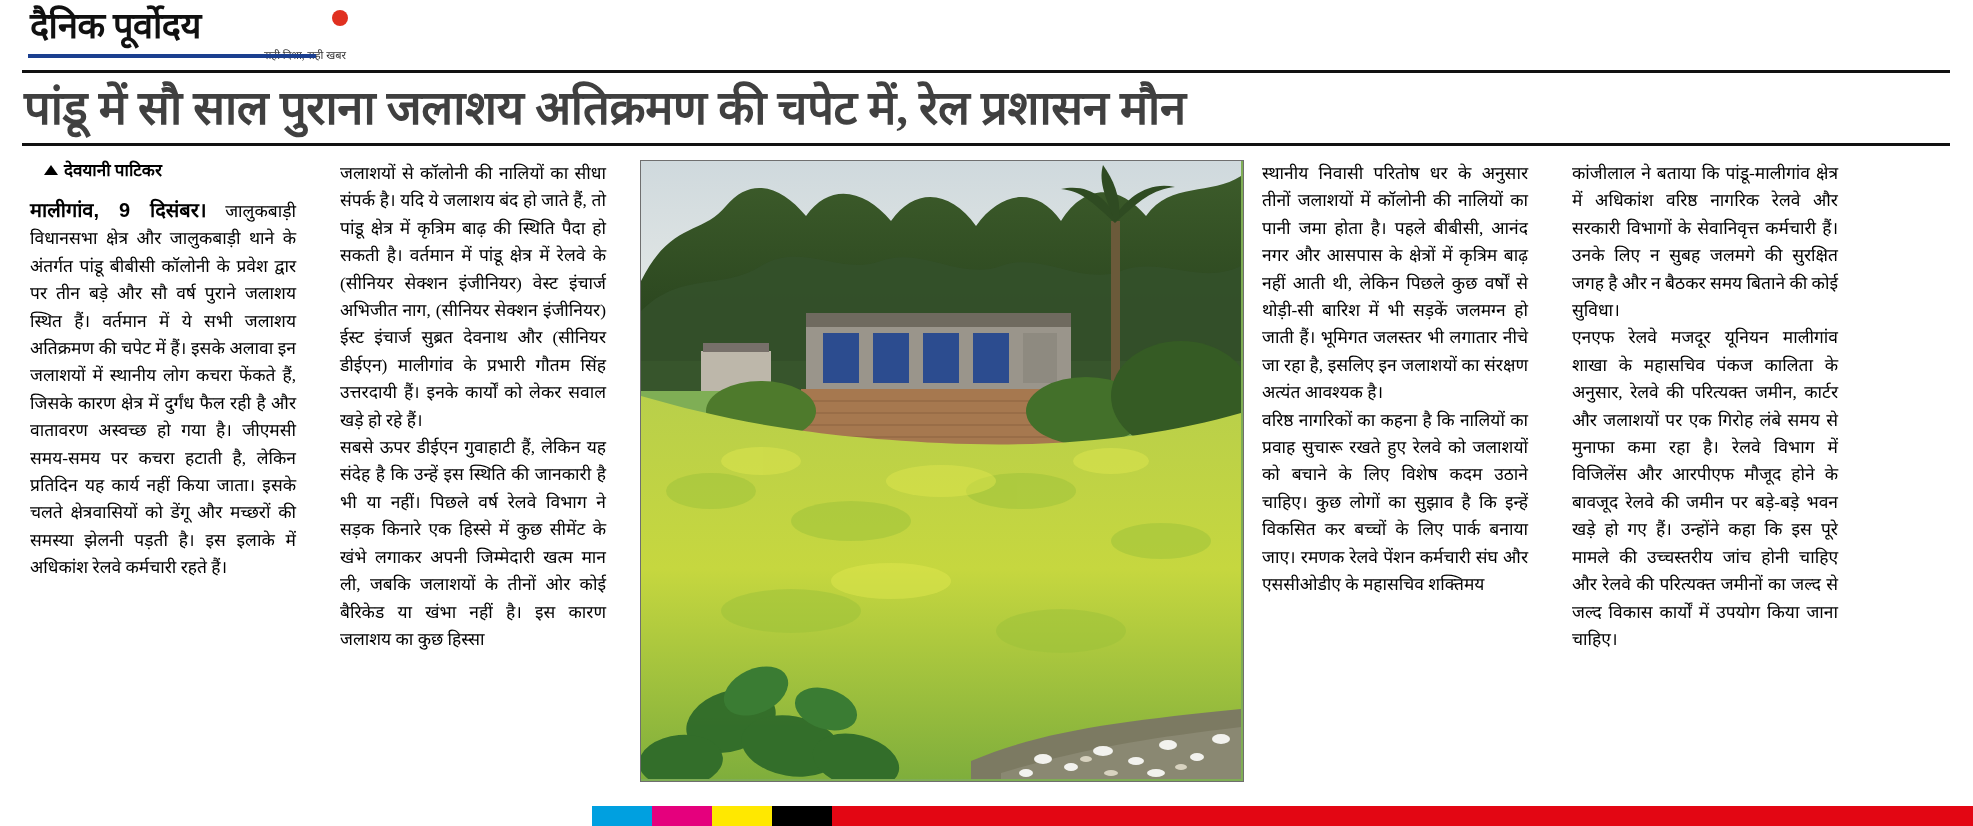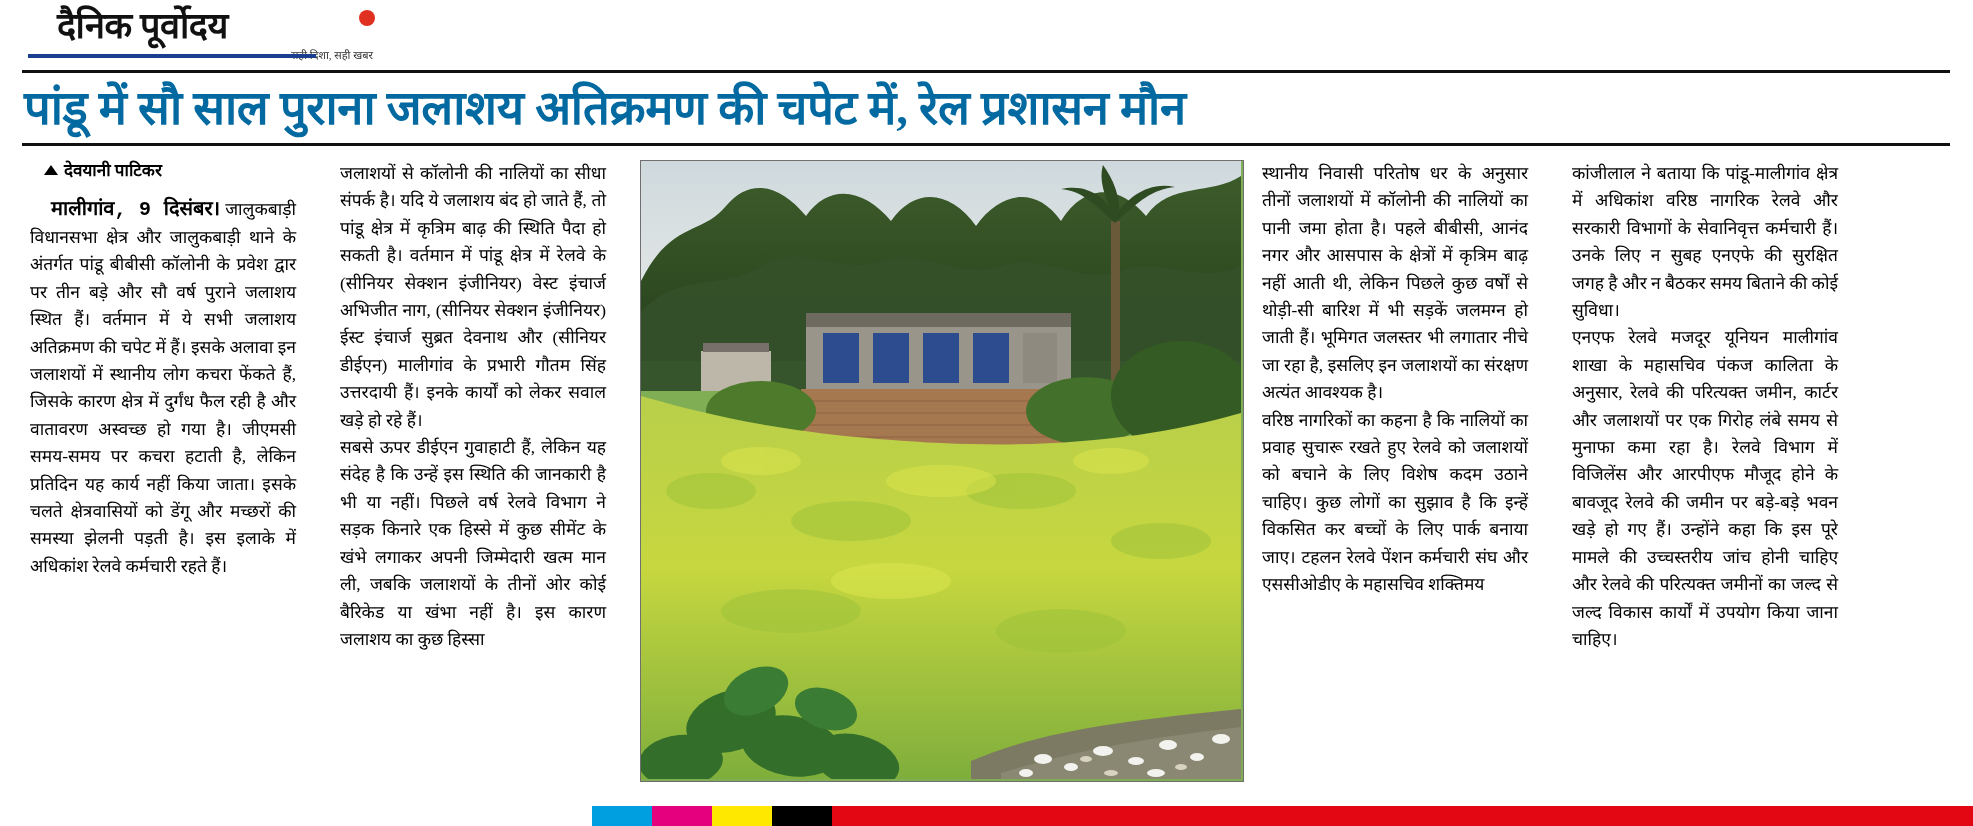--- a/index.html
+++ b/index.html
@@ -16,21 +16,20 @@
     overflow: hidden;
   }
 
   
   .masthead {
     position: absolute;
     left: 30px;
     top: 6px;
     width: 320px;
     height: 58px;
-    margin-left: 27px;
   }
   .masthead-title {
     font-family: "Liberation Serif", serif;
     font-weight: bold;
     font-size: 36px;
     line-height: 40px;
     letter-spacing: -0.5px;
     color: #111111;
     white-space: nowrap;
   }
@@ -73,21 +72,21 @@
   
   .headline {
     position: absolute;
     left: 24px;
     top: 80px;
     width: 1926px;
     font-family: "Liberation Serif", serif;
     font-weight: bold;
     font-size: 47px;
     line-height: 56px;
-    color: #0369a1;
+    color: #404040;
     letter-spacing: -0.3px;
     white-space: nowrap;
   }
   .headline-rule {
     position: absolute;
     left: 22px;
     top: 143px;
     width: 1928px;
     height: 3px;
     background: #111111;
@@ -129,25 +128,24 @@
     position: absolute;
     left: 14px;
     top: 5px;
     width: 0;
     height: 0;
     border-left: 7px solid transparent;
     border-right: 7px solid transparent;
     border-bottom: 10px solid #000;
   }
   .dateline {
-    font-family: Liberation Mono, monospace;
+    font-family: Liberation Sans, sans-serif;
     font-weight: bold;
     font-size: 20px;
     line-height: 28px;
-    margin-left: 21px;
   }
 
   
   .photo {
     position: absolute;
     left: 640px;
     top: 160px;
     width: 602px;
     height: 620px;
     border: 1px solid #6f6f6f;
@@ -292,25 +290,25 @@
       <g fill="#d8d3c0">
         <ellipse cx="445" cy="598" rx="6" ry="3"></ellipse>
         <ellipse cx="540" cy="606" rx="6" ry="3"></ellipse>
         <ellipse cx="470" cy="612" rx="7" ry="3"></ellipse>
       </g>
     </svg>
   </div>
 
   <div class="col col3">
     <p>स्थानीय निवासी परितोष धर के अनुसार तीनों जलाशयों में कॉलोनी की नालियों का पानी जमा होता है। पहले बीबीसी, आनंद नगर और आसपास के क्षेत्रों में कृत्रिम बाढ़ नहीं आती थी, लेकिन पिछले कुछ वर्षों से थोड़ी-सी बारिश में भी सड़कें जलमग्न हो जाती हैं। भूमिगत जलस्तर भी लगातार नीचे जा रहा है, इसलिए इन जलाशयों का संरक्षण अत्यंत आवश्यक है।</p>
-    <p>वरिष्ठ नागरिकों का कहना है कि नालियों का प्रवाह सुचारू रखते हुए रेलवे को जलाशयों को बचाने के लिए विशेष कदम उठाने चाहिए। कुछ लोगों का सुझाव है कि इन्हें विकसित कर बच्चों के लिए पार्क बनाया जाए। टहलन रेलवे पेंशन कर्मचारी संघ और एससीओडीए के महासचिव शक्तिमय</p>
+    <p>वरिष्ठ नागरिकों का कहना है कि नालियों का प्रवाह सुचारू रखते हुए रेलवे को जलाशयों को बचाने के लिए विशेष कदम उठाने चाहिए। कुछ लोगों का सुझाव है कि इन्हें विकसित कर बच्चों के लिए पार्क बनाया जाए। रमणक रेलवे पेंशन कर्मचारी संघ और एससीओडीए के महासचिव शक्तिमय</p>
   </div>
 
   <div class="col col4">
-    <p>कांजीलाल ने बताया कि पांडू-मालीगांव क्षेत्र में अधिकांश वरिष्ठ नागरिक रेलवे और सरकारी विभागों के सेवानिवृत्त कर्मचारी हैं। उनके लिए न सुबह एनएफे की सुरक्षित जगह है और न बैठकर समय बिताने की कोई सुविधा।</p>
+    <p>कांजीलाल ने बताया कि पांडू-मालीगांव क्षेत्र में अधिकांश वरिष्ठ नागरिक रेलवे और सरकारी विभागों के सेवानिवृत्त कर्मचारी हैं। उनके लिए न सुबह जलमगे की सुरक्षित जगह है और न बैठकर समय बिताने की कोई सुविधा।</p>
     <p>एनएफ रेलवे मजदूर यूनियन मालीगांव शाखा के महासचिव पंकज कालिता के अनुसार, रेलवे की परित्यक्त जमीन, कार्टर और जलाशयों पर एक गिरोह लंबे समय से मुनाफा कमा रहा है। रेलवे विभाग में विजिलेंस और आरपीएफ मौजूद होने के बावजूद रेलवे की जमीन पर बड़े-बड़े भवन खड़े हो गए हैं। उन्होंने कहा कि इस पूरे मामले की उच्चस्तरीय जांच होनी चाहिए और रेलवे की परित्यक्त जमीनों का जल्द से जल्द विकास कार्यों में उपयोग किया जाना चाहिए।</p>
   </div>
 
   <div class="bottom-bar">
     <div class="bar-seg" style="left:592px;width:60px;background:#00a0e0;"></div>
     <div class="bar-seg" style="left:652px;width:60px;background:#e5007d;"></div>
     <div class="bar-seg" style="left:712px;width:60px;background:#ffe800;"></div>
     <div class="bar-seg" style="left:772px;width:60px;background:#000000;"></div>
     <div class="bar-seg" style="left:832px;width:1141px;background:#e30613;"></div>
   </div>

